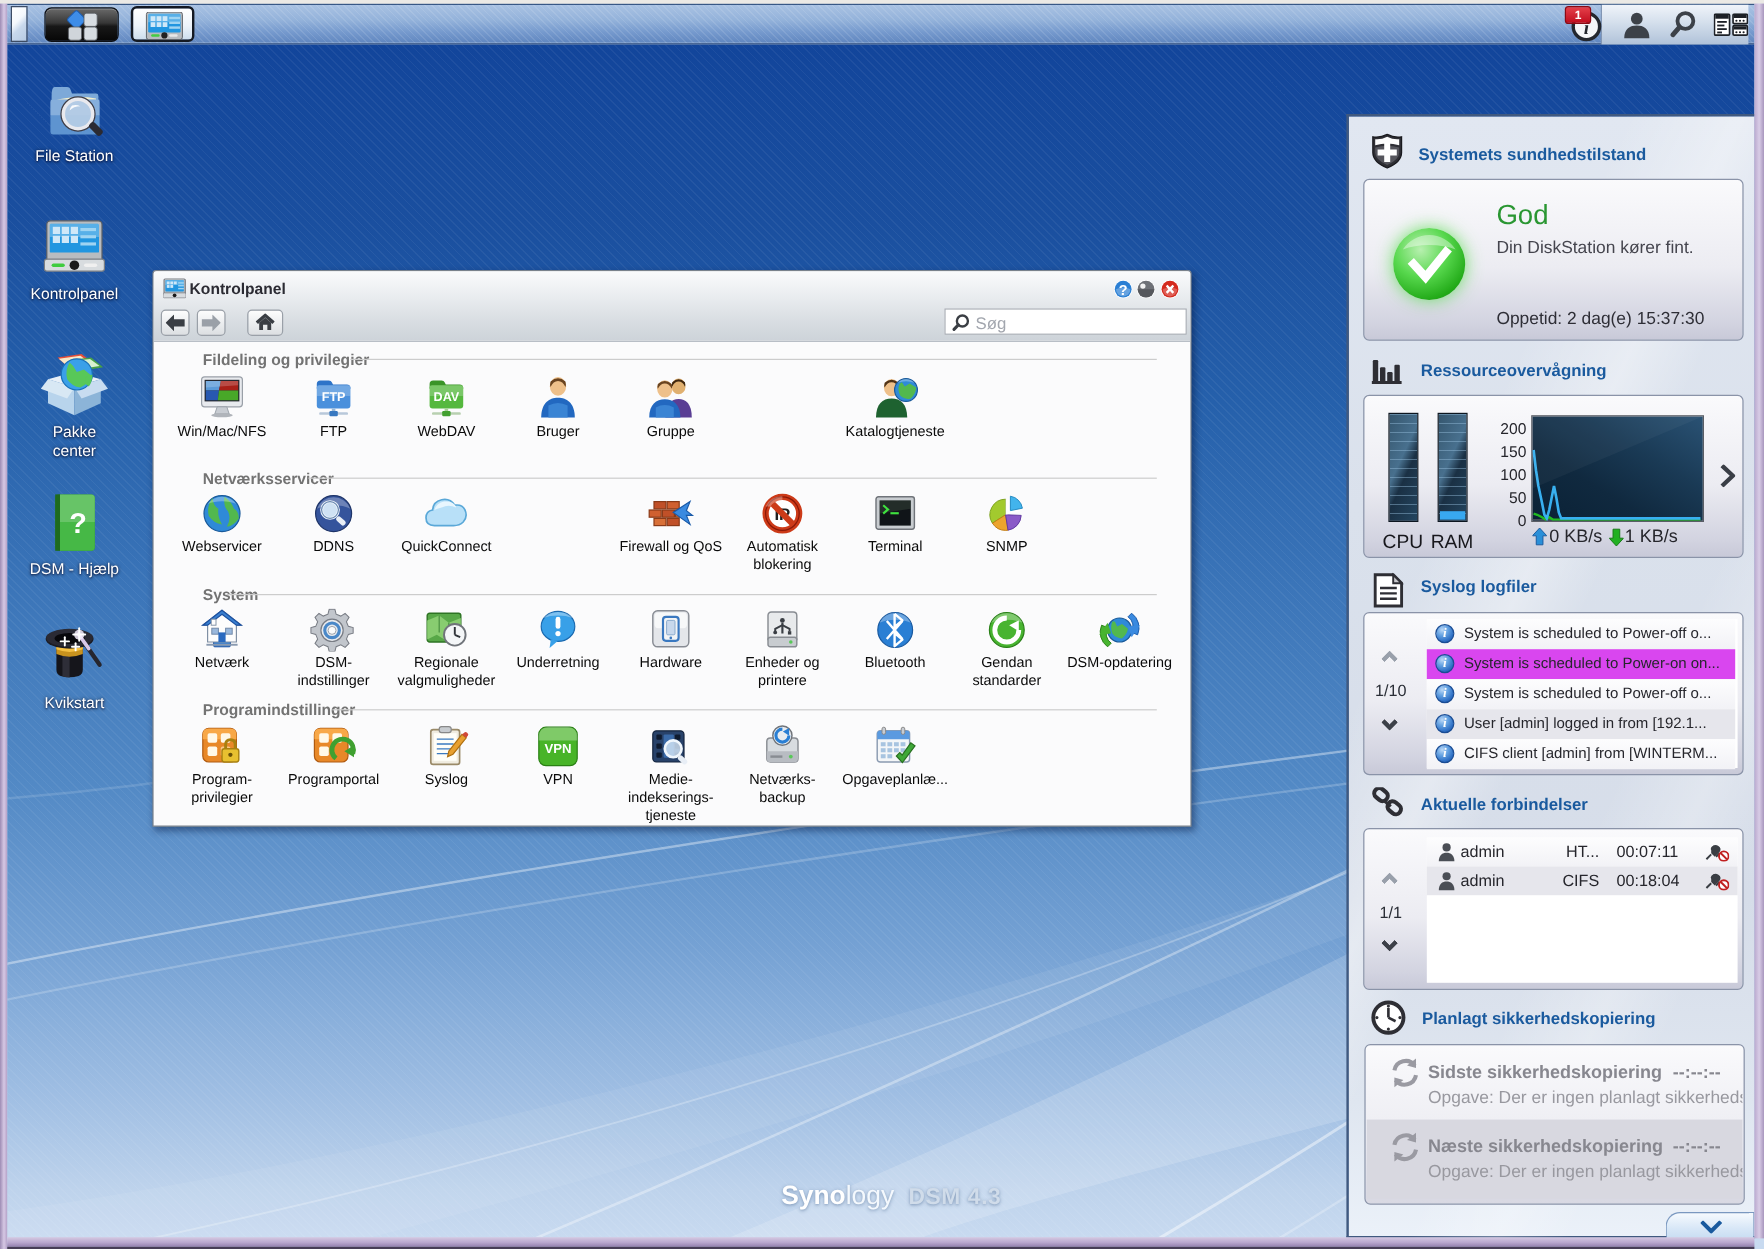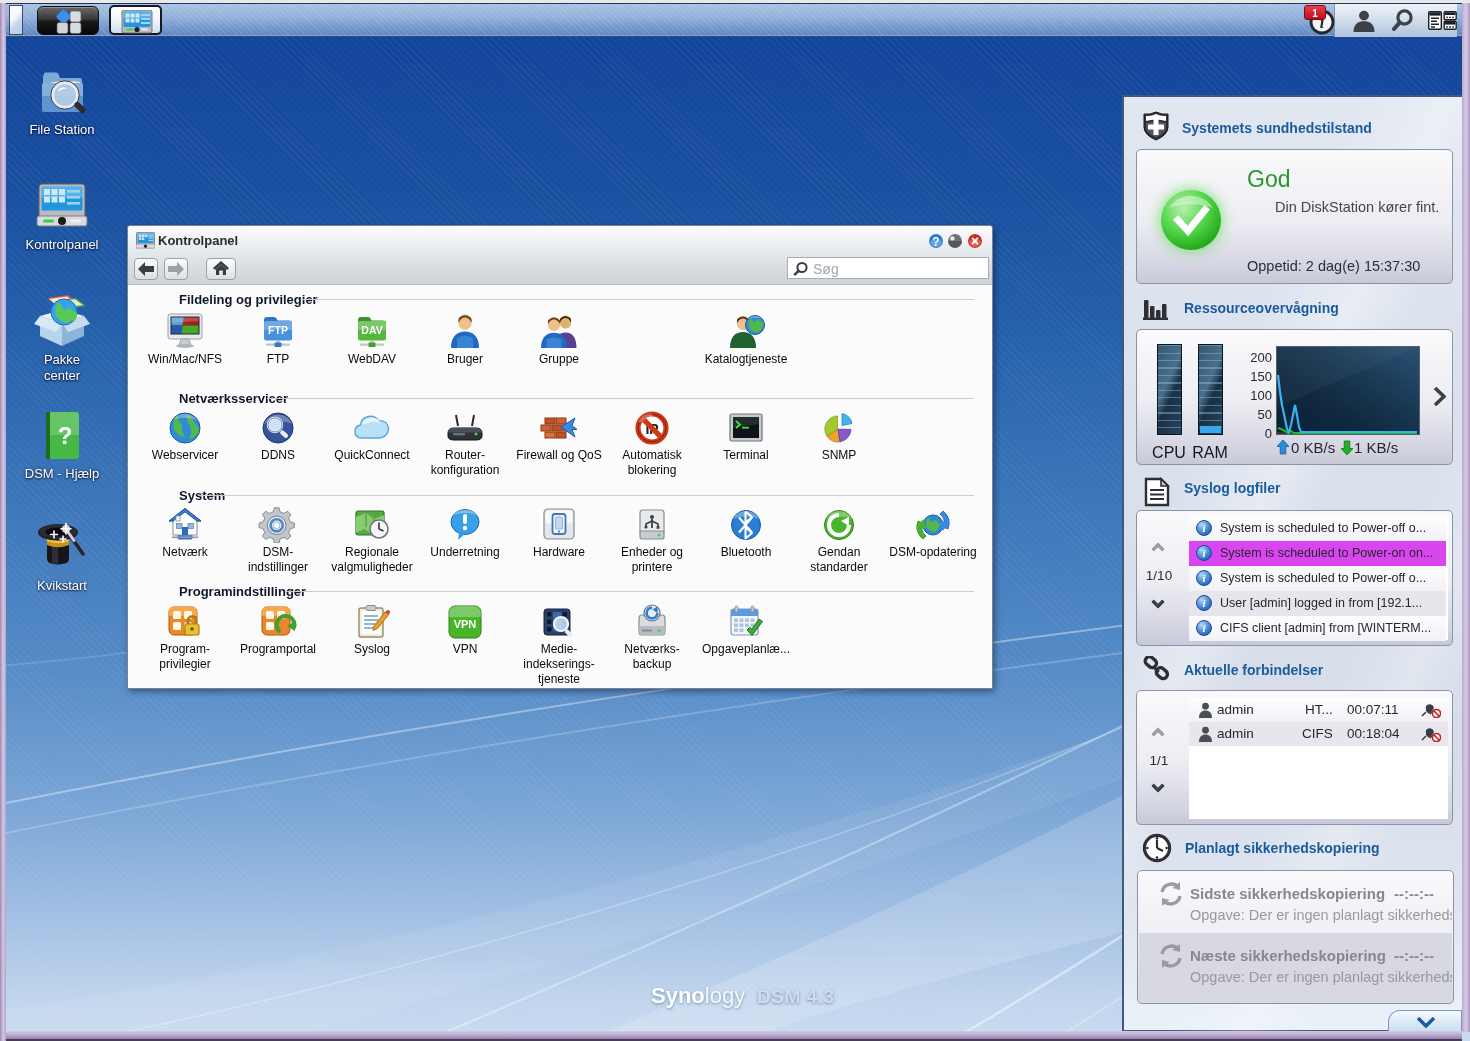--- a/index.html
+++ b/index.html
@@ -27,21 +27,21 @@
 #infobadge{left:1304px;top:5px;width:22px;height:15px;background:linear-gradient(180deg,#e5404a,#c00d1e);border-radius:3px;border:1px solid #8a0a14;color:#fff;font:bold 10px/15px "Liberation Sans",sans-serif;text-align:center;box-sizing:border-box;z-index:5;}
 
 .dlabel{color:#fff;font-size:13px;text-align:center;text-shadow:0 1px 2px rgba(0,0,30,0.8),0 0 3px rgba(0,0,30,0.5);width:120px;line-height:16px;}
 
 #win{left:127px;top:225px;width:866px;height:464px;background:#fbfbfc;border:1px solid #7a828c;border-radius:3px 3px 0 0;box-sizing:border-box;box-shadow:2px 3px 6px rgba(0,20,60,0.45);}
 #winhead{left:0;top:0;width:864px;height:58px;background:linear-gradient(180deg,#fafbfc 0%,#e8ebee 40%,#d7dce1 75%,#cdd3d9 100%);border-bottom:1px solid #b8bec6;border-radius:3px 3px 0 0;}
 #wintitle{left:30px;top:7px;font:bold 13px "Liberation Sans",sans-serif;color:#2b2b33;}
 .navbtn{top:32px;height:22px;border-radius:4px;box-sizing:border-box;background:linear-gradient(180deg,#fdfdfd,#eceef0 50%,#dcdfe2);border:1px solid #9aa0a8;}
 #searchbox{left:659px;top:31px;width:202px;height:22px;background:#fff;border:1px solid #a8adb5;box-sizing:border-box;}
 #searchbox span{position:absolute;left:25px;top:3px;font-size:14px;color:#a2a6ae;}
-.sect{position:absolute;left:16px;font:bold 13px "Liberation Sans",sans-serif;color:#0f172a;white-space:nowrap;padding-left:35px;}
+.sect{position:absolute;left:6px;font:bold 13px "Liberation Sans",sans-serif;color:#737373;white-space:nowrap;padding-left:35px;}
 .sect i{position:absolute;top:7px;height:1px;background:#ccc;}
 .cell{position:absolute;width:100px;text-align:center;}
 .cell svg{display:block;margin:0 auto;}
 .cell .lbl{font-size:12px;line-height:15px;color:#0a0a0a;margin-top:2px;}
 .meter{width:25px;height:91px;box-sizing:border-box;border:1px solid #0c1620;
 background-image:repeating-linear-gradient(180deg,rgba(150,190,220,0.45) 0 1px,rgba(0,0,0,0) 1px 7.5px),linear-gradient(115deg,#35566e 0%,#48708e 42%,#1a3044 58%,#244660 100%);}
 .ramfill{position:absolute;left:1px;bottom:1px;width:21px;height:7px;background:#38a8f0;}
 .ylab{left:99px;width:36px;text-align:right;font-size:13px;color:#26262c;}
 .crow{position:absolute;left:0;width:259px;height:24px;font-size:13.5px;color:#26262c;}
 
@@ -392,31 +392,20 @@
     </svg>
         <div class="lbl">DDNS</div>
       </div>
     <div class="cell" style="left:194px;top:184px">
         <svg width="40" height="36" viewBox="0 0 40 36">
       <path d="M 10 28 Q 3 28 3 21.5 Q 3 16 8.5 15 Q 9 8 16 6.5 Q 23 5 27 11 Q 33 10 35.5 15 Q 38 20.5 34 25 Q 31 28 26 28 Z" fill="#b8e0f8" stroke="#5aa8d8" stroke-width="1.4"></path>
       <path d="M 10 15 Q 12 9 18 8 Q 25 7 28 12 L 28 13 Q 22 10 16 13 Q 12 14 10 15 Z" fill="#e8f6fe"></path>
     </svg>
         <div class="lbl">QuickConnect</div>
       </div>
-    <div class="cell" style="left:287px;top:184px">
-        <svg width="40" height="36" viewBox="0 0 40 36">
-      <line x1="13" y1="16" x2="11" y2="5" stroke="#2a2a2e" stroke-width="2"></line>
-          <line x1="27" y1="16" x2="29" y2="5" stroke="#2a2a2e" stroke-width="2"></line>
-      <path d="M 3 23 Q 3 18 9 18 L 31 18 Q 37 18 37 23 L 37 26 Q 37 30 31 30 L 9 30 Q 3 30 3 26 Z" fill="#2e3238" stroke="#101214" stroke-width="1"></path>
-      <path d="M 3 22.5 Q 3 18 9 18 L 31 18 Q 37 18 37 22.5 Z" fill="#4a5058"></path>
-      <circle cx="31" cy="24" r="1.6" fill="#58c858"></circle>
-          <rect x="8" y="23" width="12" height="2.4" fill="#6a7078"></rect>
-    </svg>
-        <div class="lbl">Router-<br>konfiguration</div>
-      </div>
     <div class="cell" style="left:381px;top:184px">
         <svg width="40" height="36" viewBox="0 0 40 36">
       <g stroke="#8a3a18" stroke-width="1">
         <rect x="6" y="8" width="10" height="6" fill="#c05028"></rect>
             <rect x="17" y="8" width="10" height="6" fill="#d06030"></rect>
         <rect x="2" y="15" width="10" height="6" fill="#d06030"></rect>
             <rect x="13" y="15" width="10" height="6" fill="#c05028"></rect>
             <rect x="24" y="15" width="8" height="6" fill="#d87038"></rect>
         <rect x="6" y="22" width="10" height="6" fill="#d87038"></rect>
             <rect x="17" y="22" width="10" height="6" fill="#c05028"></rect>
@@ -671,21 +660,21 @@
       <path d="M 11.5 8 L 16.5 8 L 16.5 13.5 L 22 13.5 L 22 18.5 L 16.5 18.5 L 16.5 24 L 11.5 24 L 11.5 18.5 L 6 18.5 L 6 13.5 L 11.5 13.5 Z" fill="#fff"></path>
     </svg>
     <div class="sbh" style="left:58px;top:23px">Systemets sundhedstilstand</div>
     <div class="sbbox" style="top:52px;height:135px">
       <div class="abs" style="left:24px;top:40px;width:60px;height:60px;border-radius:50%;background:radial-gradient(circle at 38% 30%,#b8f0b0 0%,#58d84e 40%,#22aa18 75%,#188a10 100%);box-shadow:0 0 14px rgba(80,220,70,0.8);"></div>
       <svg class="abs" style="left:24px;top:40px" width="60" height="60" viewBox="0 0 60 60">
         <path d="M 8 18 A 26 26 0 0 1 52 18 A 32 14 0 0 0 8 18" fill="rgba(255,255,255,0.4)"></path>
         <path d="M 17 30 L 27 41 L 44 20" fill="none" stroke="#fff" stroke-width="7" stroke-linecap="square"></path>
       </svg>
       <div class="abs" style="left:110px;top:16px;font-size:23px;color:#2a9632;">God</div>
-      <div class="abs" style="left:110px;top:49px;font-size:14.5px;color:#45454e;margin-left:28px;">Din DiskStation kører fint.</div>
+      <div class="abs" style="left:110px;top:49px;font-size:14.5px;color:#45454e;">Din DiskStation kører fint.</div>
       <div class="abs" style="left:110px;top:108px;font-size:14.5px;color:#2e2e36;">Oppetid: 2 dag(e) 15:37:30</div>
     </div>
 
     <svg class="abs" style="left:19px;top:201px" width="26" height="22" viewBox="0 0 26 22">
       <g fill="#2e2e34">
           <rect x="1" y="2" width="4.5" height="18" rx="1"></rect>
           <rect x="7" y="8" width="4.5" height="12" rx="1"></rect>
           <rect x="13" y="12" width="4.5" height="8" rx="1"></rect>
           <rect x="19" y="6" width="4.5" height="14" rx="1"></rect>
         </g>

